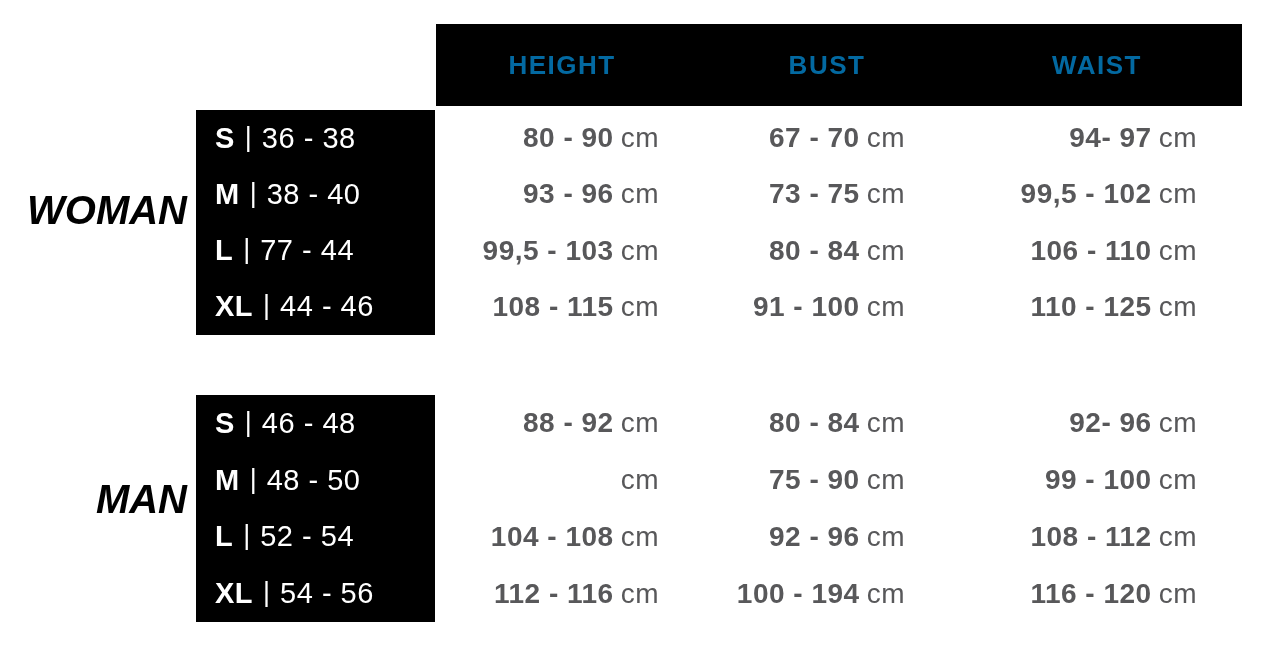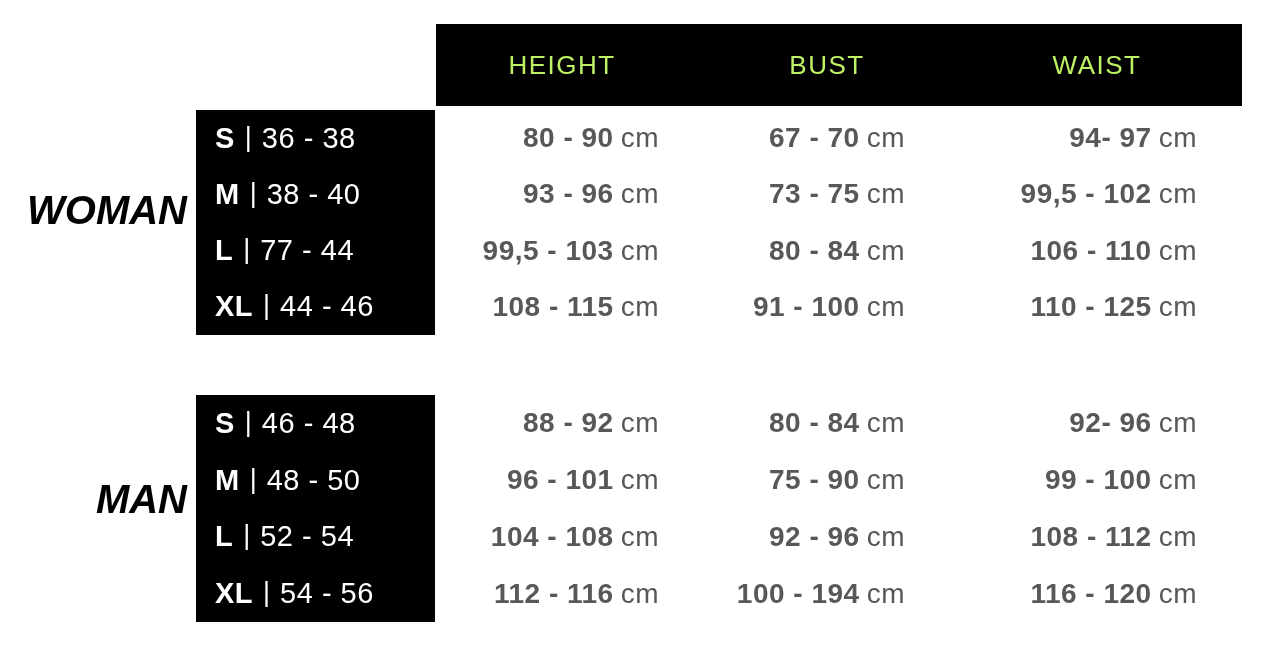--- a/index.html
+++ b/index.html
@@ -22,23 +22,23 @@
     left: 436px;
     top: 24px;
     width: 806px;
     height: 82px;
     background: #000000;
   }
   .hcol {
     position: absolute;
     top: 50%;
     transform: translate(-50%, -50%);
-    color: #bef264;
+    color: #0369a1;
     font-size: 26px;
-    font-weight: 400;
+    font-weight: 700;
     letter-spacing: 1.5px;
     white-space: nowrap;
   }
   .hcol.c-height { left: 126px; }
   .hcol.c-bust   { left: 391px; }
   .hcol.c-waist  { left: 661px; }
 
   
   .group-label {
     position: absolute;
@@ -235,21 +235,20 @@
         <span class="unit">cm</span>
       </div>
     </div>
         <div class="row">
       <div class="cell size-cell">
         <span class="sz">M</span>
         <span class="sep">|</span>
         <span class="rng">48 - 50</span>
       </div>
       <div class="cell val height">
-        <span class="num">96 - 101</span>
         <span class="unit">cm</span>
       </div>
       <div class="cell val bust">
         <span class="num">75 - 90</span>
         <span class="unit">cm</span>
       </div>
       <div class="cell val waist">
         <span class="num">99 - 100</span>
         <span class="unit">cm</span>
       </div>

